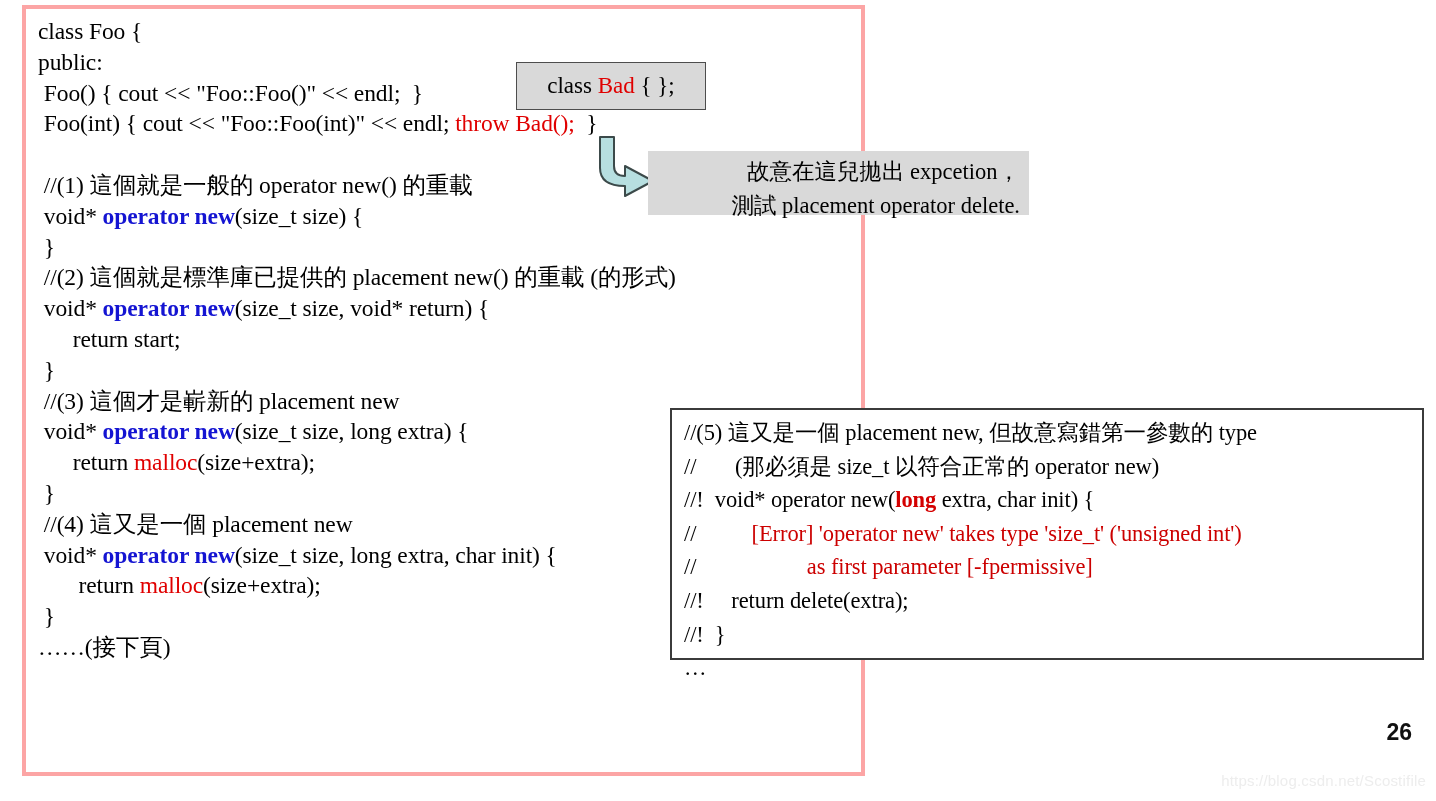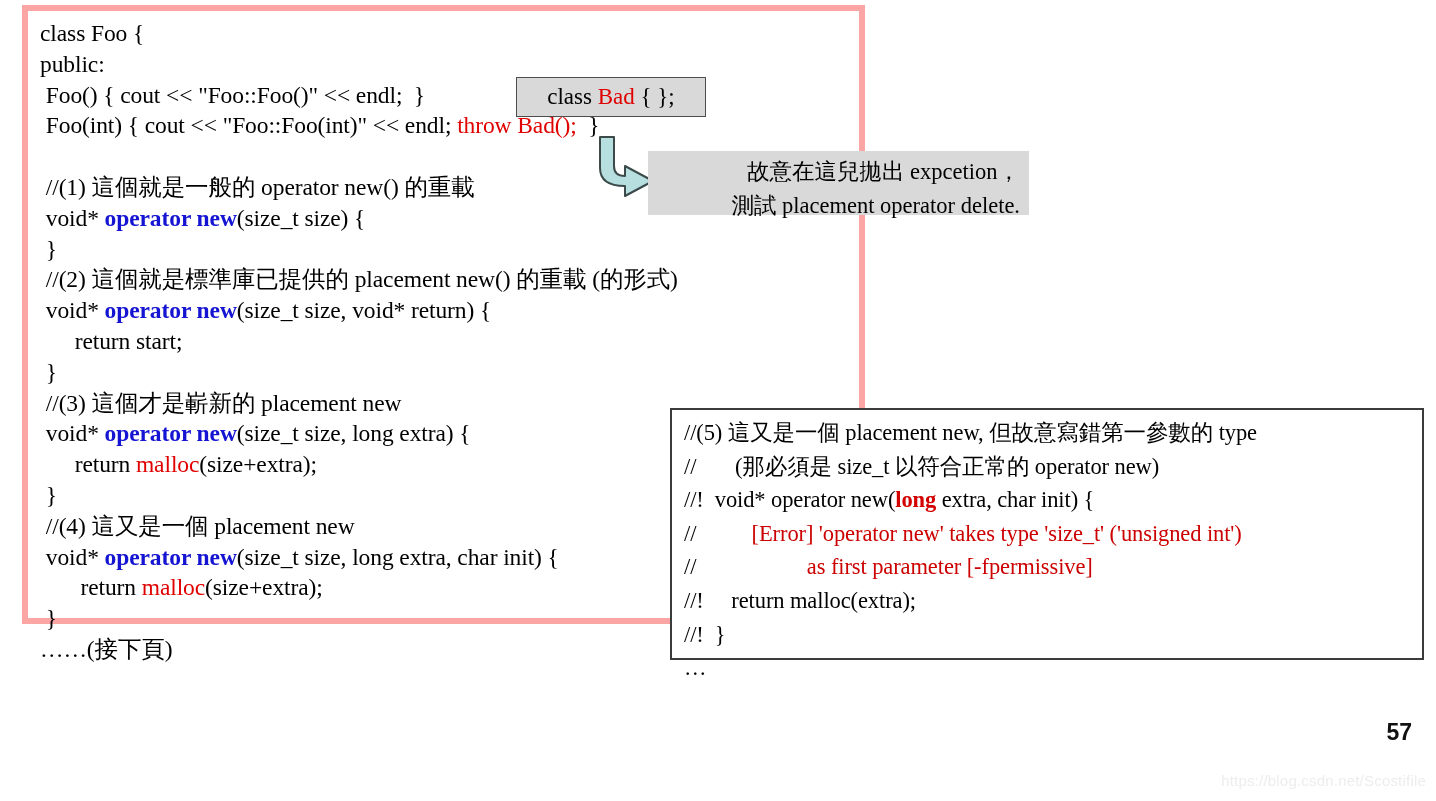--- a/index.html
+++ b/index.html
@@ -15,22 +15,22 @@
     font-family: "Liberation Serif", "DejaVu Serif", serif;
     color: #000000;
   }
 
   
   #main-code-box {
     position: absolute;
     left: 22px;
     top: 5px;
     width: 843px;
-    height: 619px;
-    border: 6px solid #fca5a5;
+    height: 771px;
+    border: 4px solid #fca5a5;
     box-sizing: border-box;
     background: transparent;
   }
 
   .code-lines {
     position: absolute;
     left: 12px;
     top: 7px;
     width: 830px;
   }
@@ -49,23 +49,23 @@
     font-weight: bold;
   }
   .red { color: #e00000; }
   .red-b { color: #d40000; font-weight: bold; }
   .err { color: #cc0000; }
 
   
   #class-bad-box {
     position: absolute;
     left: 516px;
-    top: 77px;
+    top: 62px;
     width: 190px;
-    height: 40px;
+    height: 48px;
     background: #d9d9d9;
     border: 1px solid #4d4d4d;
     box-sizing: border-box;
     display: flex;
     align-items: center;
     justify-content: center;
     font-size: 23px;
     white-space: pre;
     z-index: 5;
   }
@@ -192,21 +192,21 @@
   <div class="nline">測試 placement operator delete.</div>
 </div>
 
 <div id="right-note-box">
   <div class="rlines">
       <div class="rline"><span>//(5) 這又是一個 placement new, 但故意寫錯第一參數的 type</span></div>
       <div class="rline"><span>//       (那必須是 size_t 以符合正常的 operator new)</span></div>
       <div class="rline"><span>//!  void* operator new(</span><span class="red-b">long</span><span> extra, char init) {</span></div>
       <div class="rline"><span>//          </span><span class="err">[Error] 'operator new' takes type 'size_t' ('unsigned int')</span></div>
       <div class="rline"><span>//                    </span><span class="err">as first parameter [-fpermissive]</span></div>
-      <div class="rline"><span>//!     return malloc(extra);</span></div>
+      <div class="rline"><span>//!     return delete(extra);</span></div>
       <div class="rline"><span>//!  }</span></div>
       <div class="rline"><span>…</span></div>
     </div>
 </div>
 
-<div id="page-number">57</div>
+<div id="page-number">26</div>
 
 <div id="watermark">https://blog.csdn.net/Scostifile</div>
 
 </body></html>

